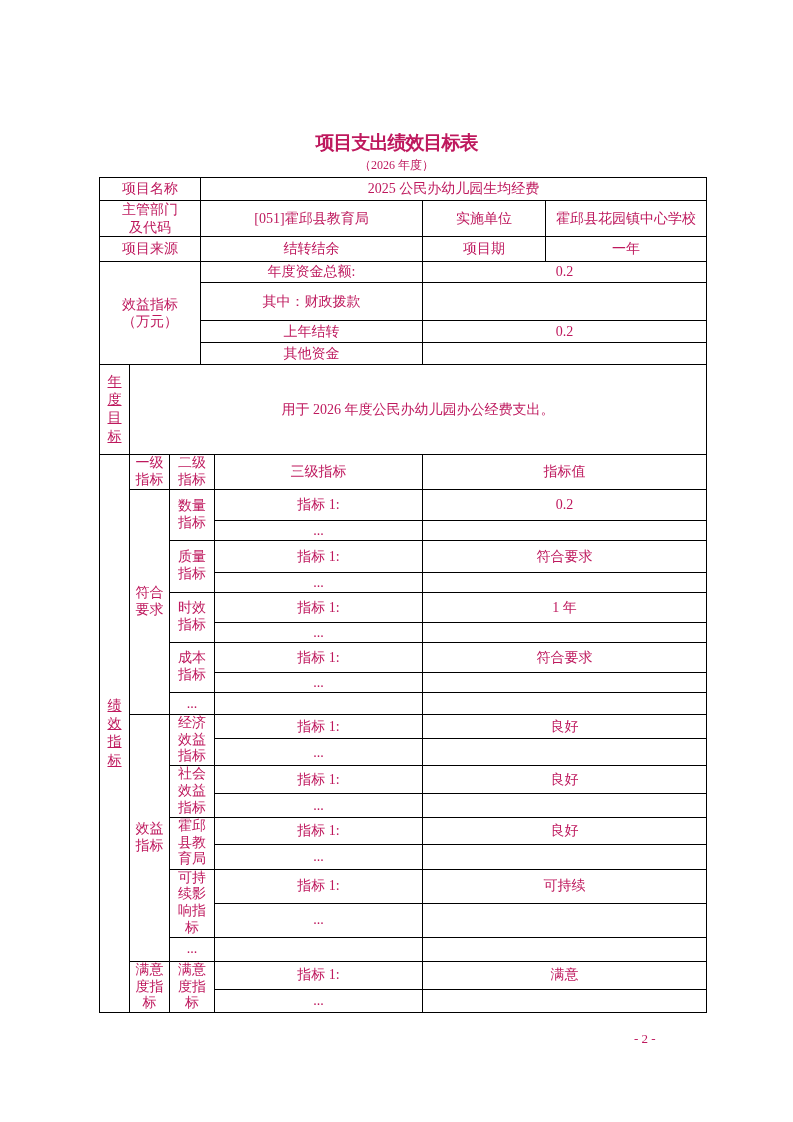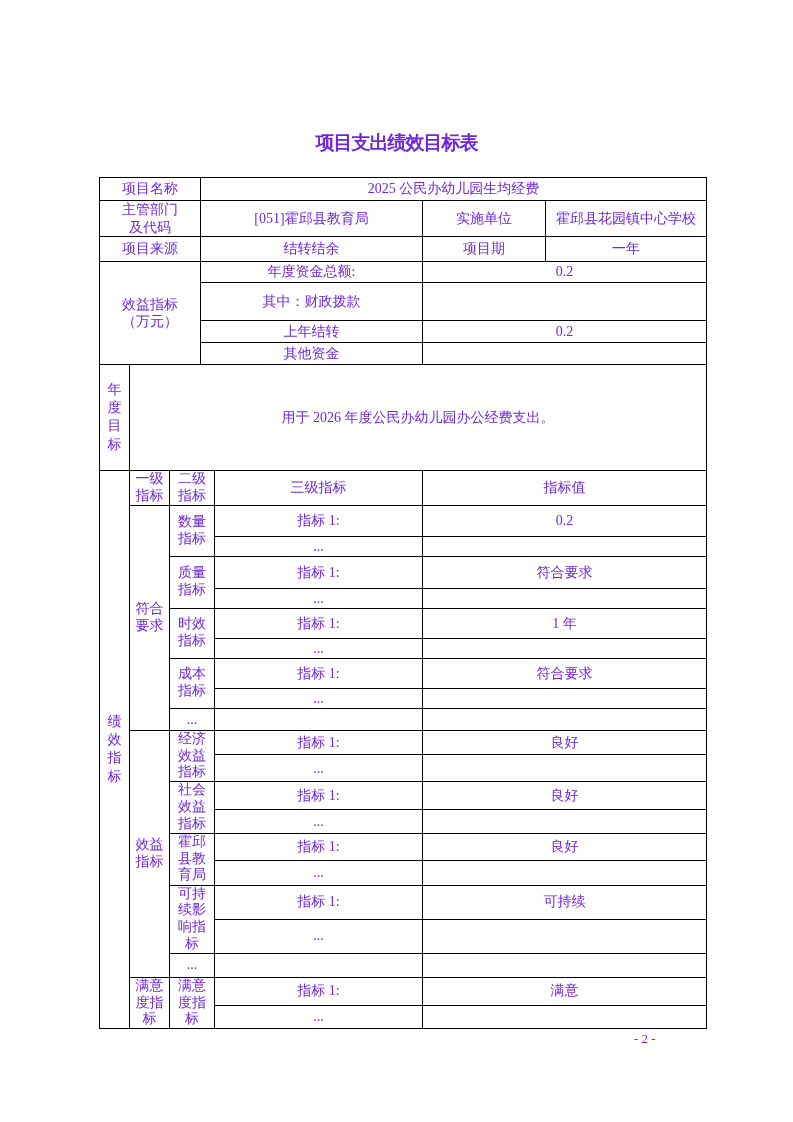--- a/index.html
+++ b/index.html
@@ -1,21 +1,21 @@
 <!DOCTYPE html>
 <html><head>
 <meta charset="utf-8">
 <style>
   html,body{margin:0;padding:0;background:#fff;}
   .page{
     position:relative;
     width:793px;height:1122px;
     background:#ffffff;
     font-family:"Liberation Serif","DejaVu Serif",serif;
-    color:#6d28d9;
+    color:#be185d;
     font-size:14px;
     overflow:hidden;
   }
   .doc-title{
     position:absolute;top:130px;left:0;width:100%;
     text-align:center;font-size:19px;font-weight:bold;letter-spacing:-1px;
   }
   .doc-subtitle{
     position:absolute;top:157px;left:0;width:100%;
     text-align:center;font-size:12px;
@@ -37,38 +37,39 @@
     overflow:hidden;
   }
   .pre{white-space:pre-line;}
   .ind0{text-align:left;padding-left:15px;}
   .ind1{text-align:left;padding-left:29px;}
   .ind2{text-align:left;padding-left:73px;}
   .ind3{text-align:left;padding-left:68px;margin-top:6px;}
   .metric{text-align:left;padding-left:8px;}
   .goalc{text-align:left;padding-left:10px;}
   .vtext{
-    width:15px;margin:16px auto;
-    word-break:break-all;line-height:1.3;text-align:center;
+    width:15px;margin:8px auto;
+    word-break:break-all;line-height:1.3;text-align:center;text-decoration:underline;
   }
   .w2{
     width:30px;margin:0 auto;
     word-break:break-all;line-height:1.2;text-align:center;font-family:Liberation Serif, serif;
   }
   .page-number{
     position:absolute;left:634px;top:1031px;
     font-size:13px;
   }
 </style>
 </head>
 <body>
 
 <div class="page">
 
   <div class="doc-title">项目支出绩效目标表</div>
+  <div class="doc-subtitle">（2026 年度）</div>
 
   <table class="main">
     <colgroup>
       <col style="width:30px">
         <col style="width:40px">
         <col style="width:31px">
       <col style="width:14px">
         <col style="width:208px">
         <col style="width:123px">
         <col style="width:161px">

